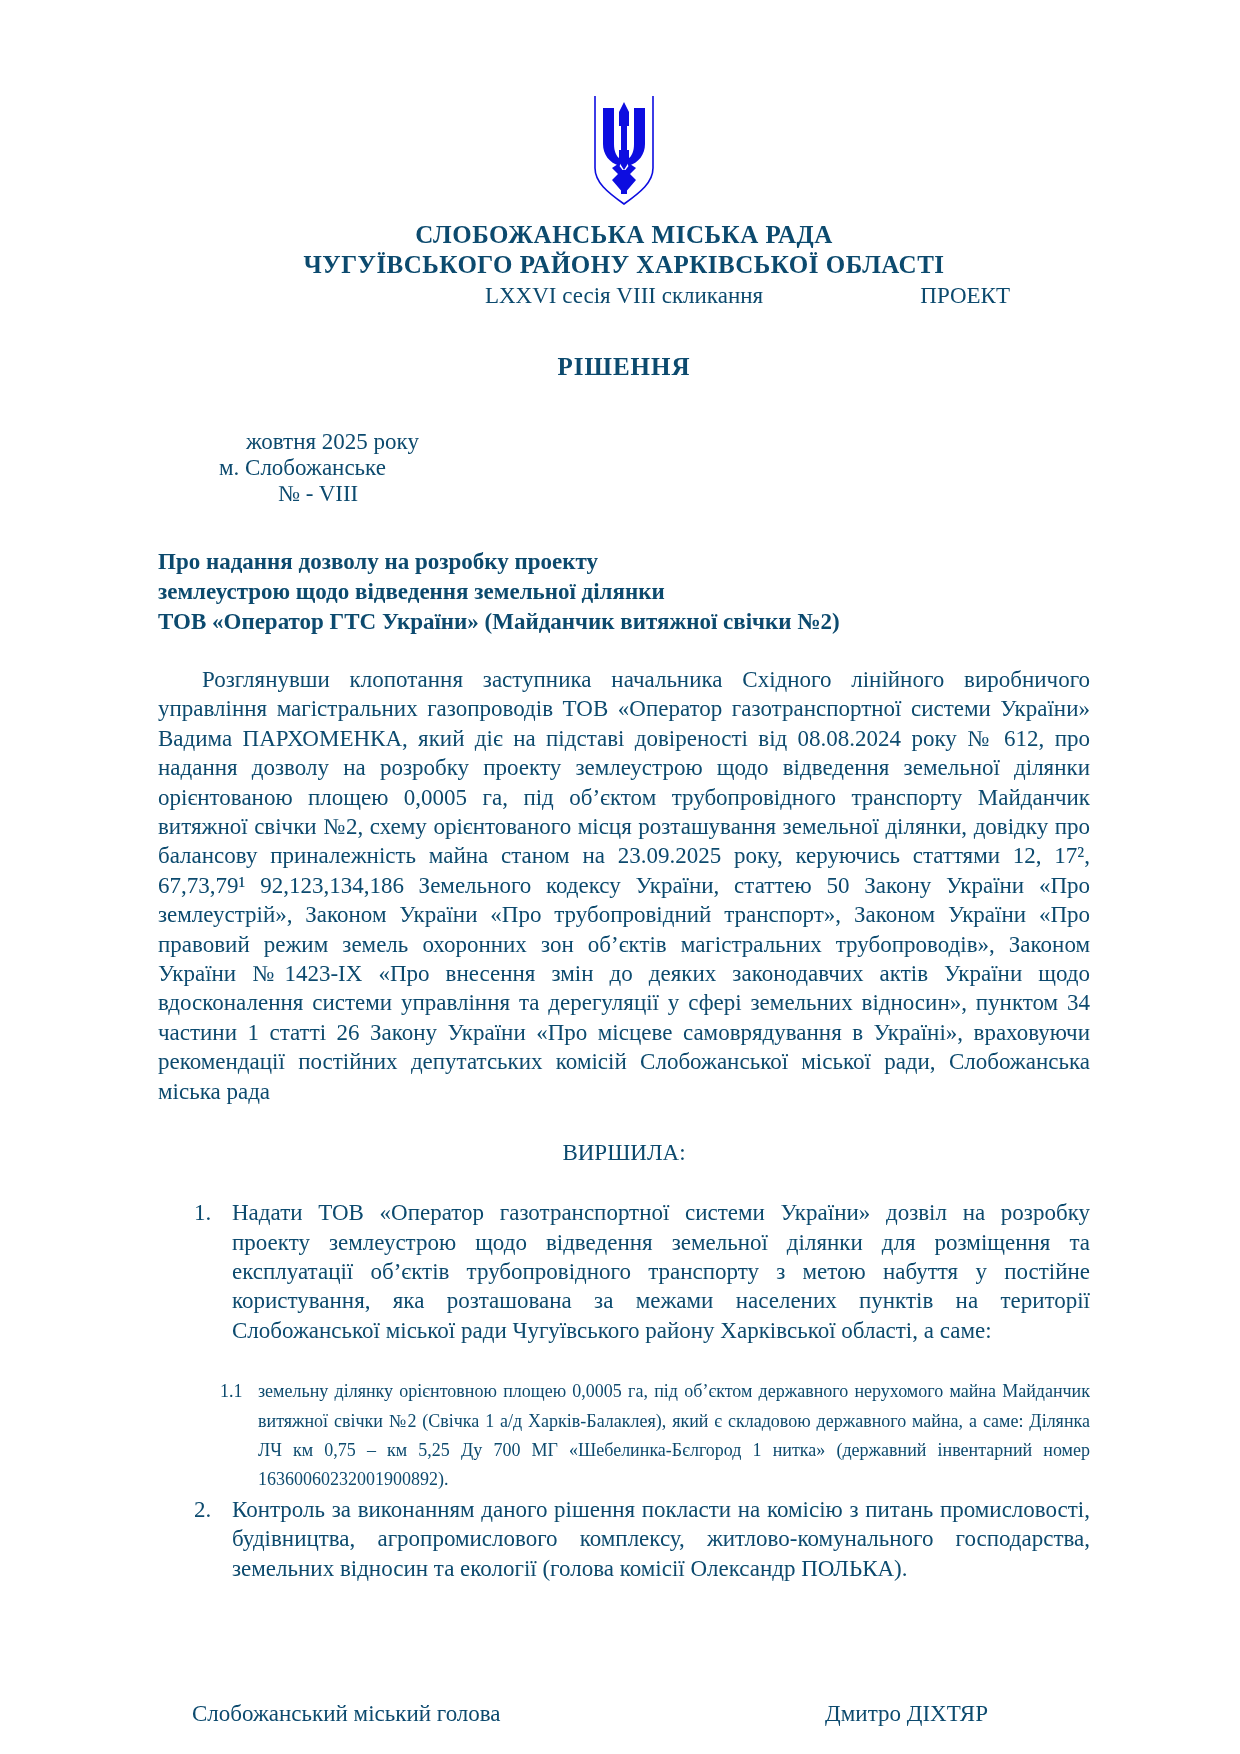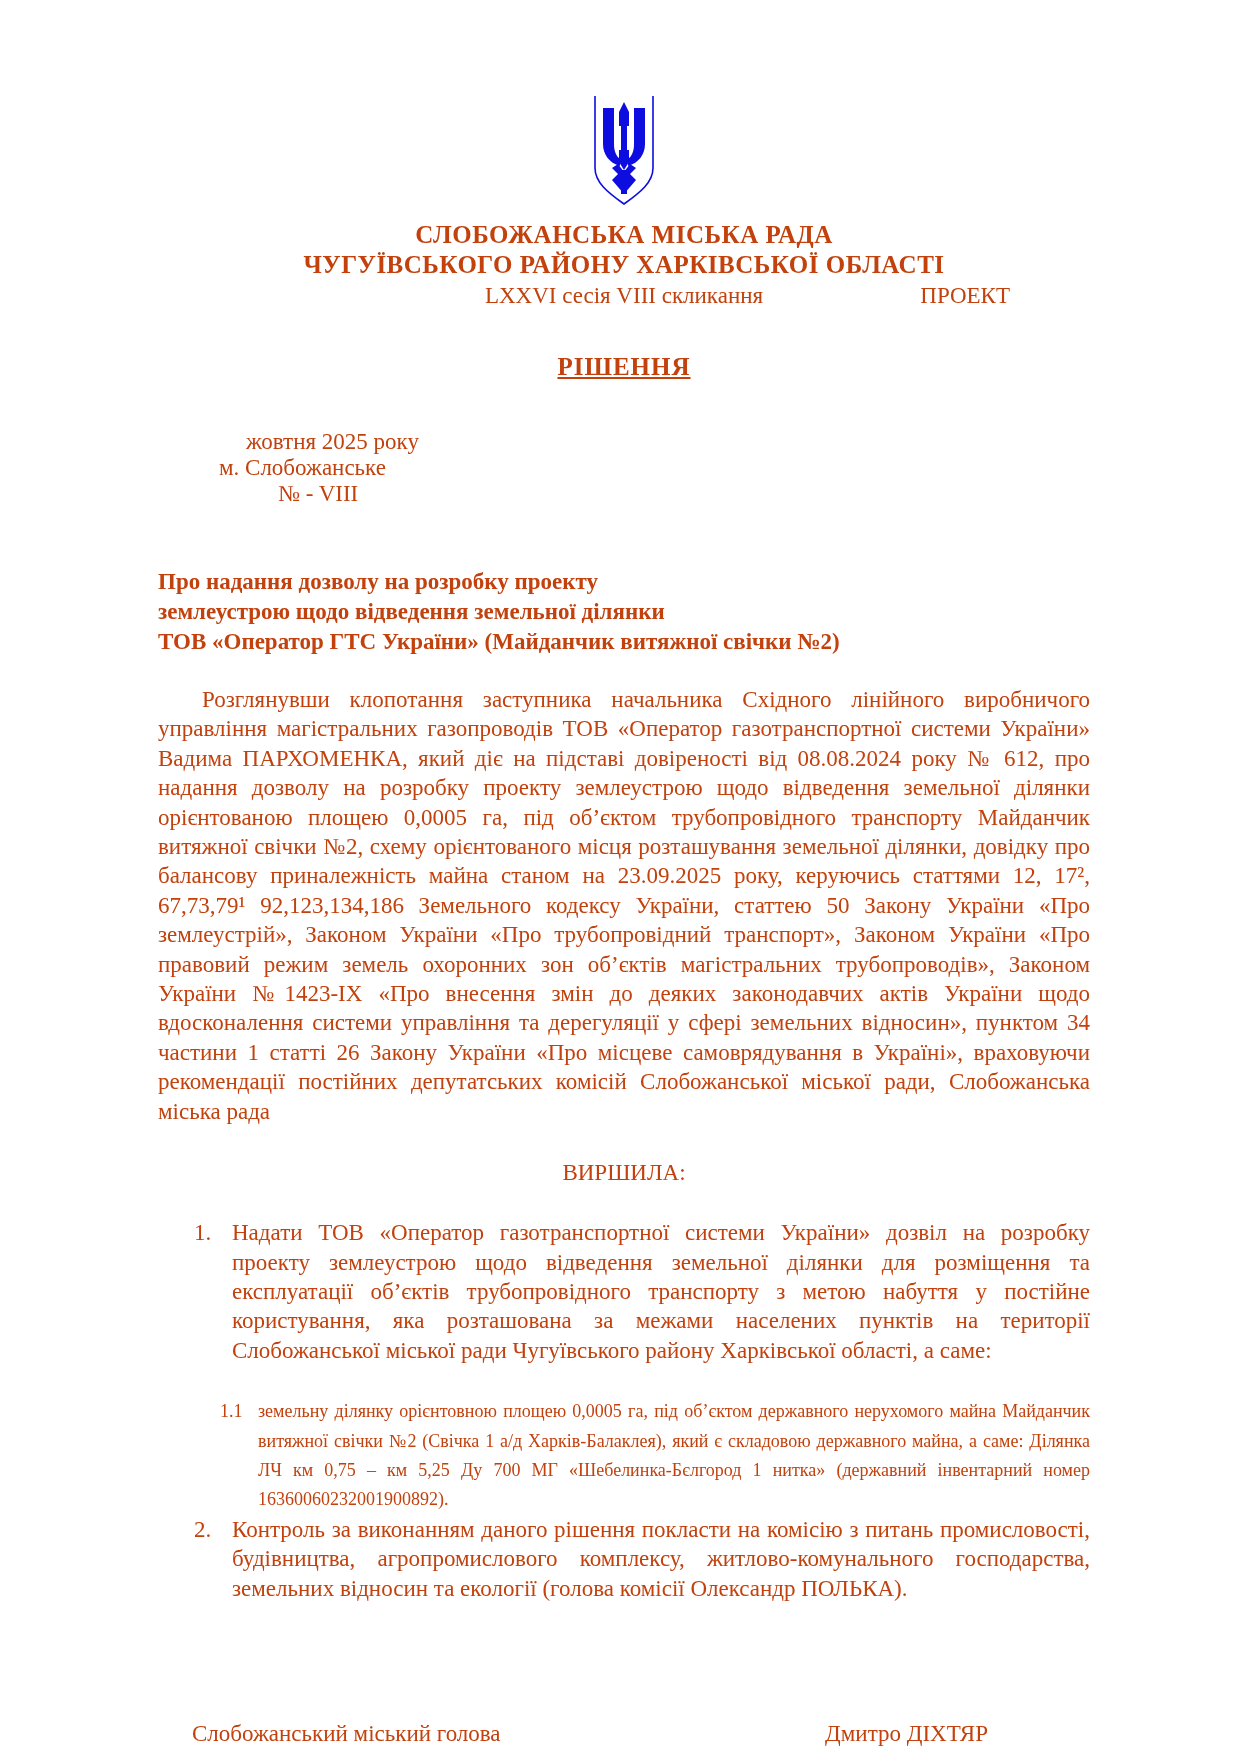--- a/index.html
+++ b/index.html
@@ -7,21 +7,21 @@
     padding: 0;
     background: #888;
   }
   .page {
     position: relative;
     width: 1240px;
     height: 1754px;
     margin: 0 auto;
     background: #ffffff;
     font-family: "Liberation Serif", "DejaVu Serif", serif;
-    color: #c2410c;
+    color: #0c4a6e;
     box-sizing: border-box;
     padding: 96px 150px 0 158px;
     overflow: hidden;
   }
   .emblem-wrap {
     text-align: center;
     margin-bottom: 8px;
   }
   .emblem-wrap svg {
     width: 64px;
@@ -46,33 +46,32 @@
     right: 80px;
     top: 0;
     font-size: 23px;
   }
   .doc-type {
     text-align: center;
     font-weight: bold;
     font-size: 25px;
     letter-spacing: 1px;
     margin-top: 42px;
-    text-decoration: underline;
   }
   .date-row {
     display: flex;
     margin-top: 48px;
     font-size: 23px;
     flex-direction: column;
   }
   .date-cell-left  { width: 38%; padding-left: 88px; box-sizing: border-box; }
   .date-cell-mid   { width: 31%; text-align: center; }
   .date-cell-right { width: 31%; padding-left: 120px; box-sizing: border-box; }
   .subject {
-    margin-top: 60px;
+    margin-top: 40px;
     font-weight: bold;
     font-size: 23px;
     line-height: 30px;
     white-space: pre-line;
   }
   .preamble {
     margin-top: 28px;
     font-size: 23px;
     line-height: 29.4px;
     text-align: justify;

